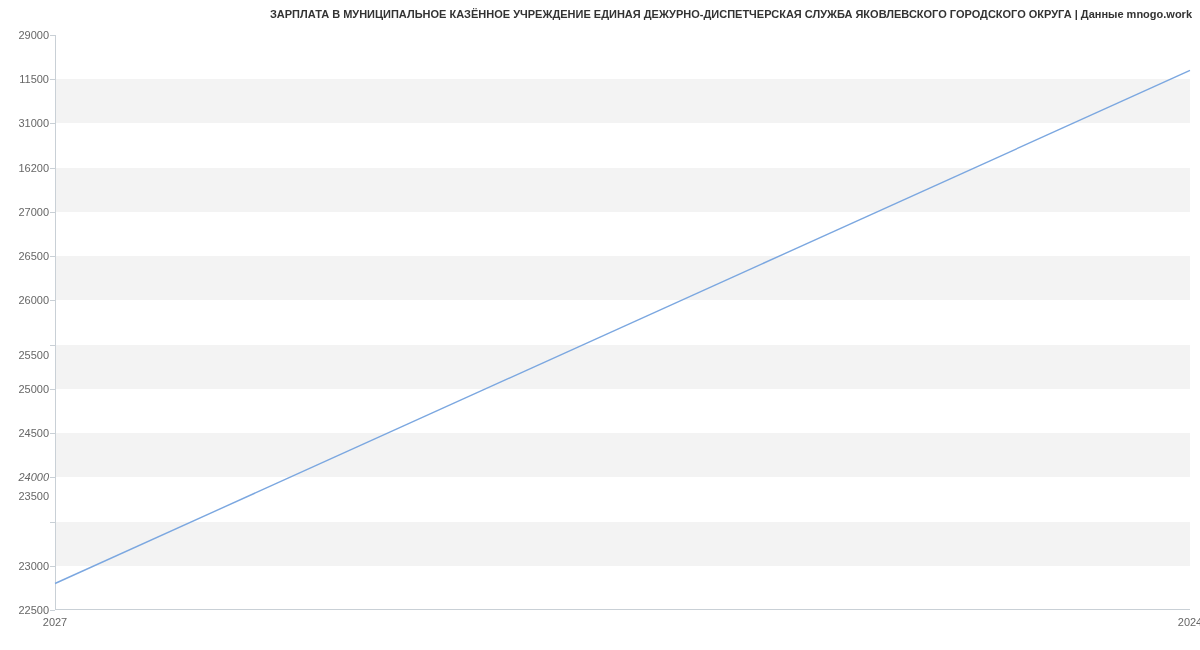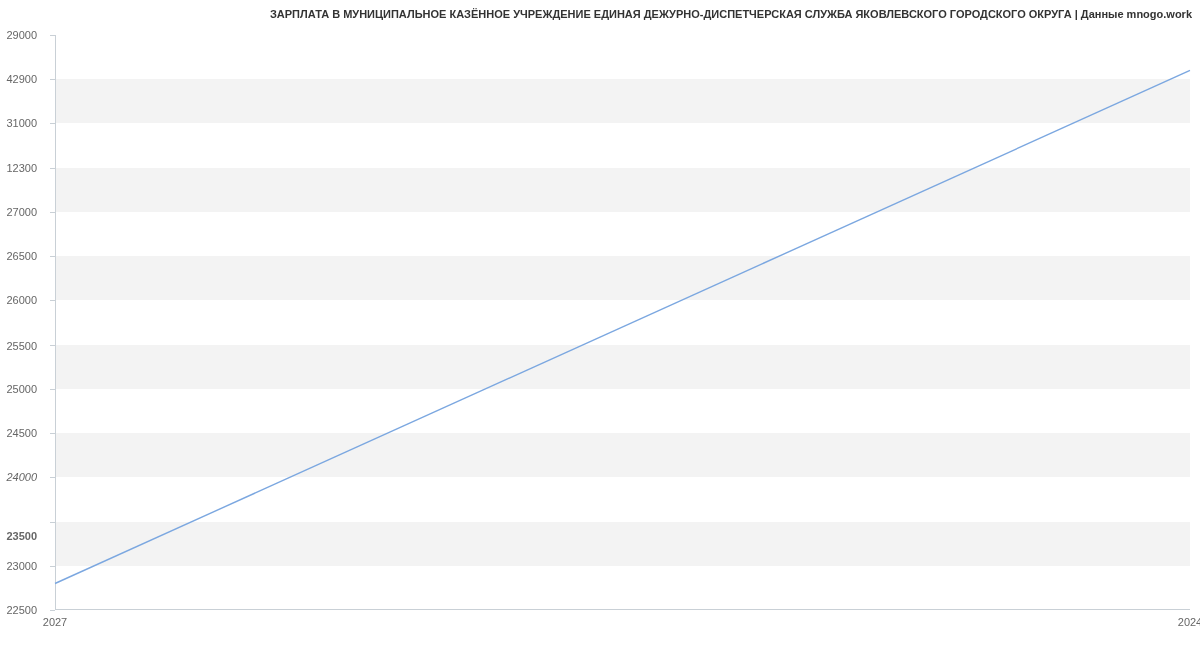--- a/index.html
+++ b/index.html
@@ -51,21 +51,21 @@
       position: absolute;
       left: 0;
       right: 0;
       bottom: 0;
       height: 1px;
       background: #c9d0d6;
     }
     .y-tick-label {
       position: absolute;
       right: 100%;
-      margin-right: 18px;
+      margin-right: 6px;
       transform: translateY(-50%);
       font-size: 11px;
       color: #666;
       white-space: nowrap;
     }
     .y-tick-mark {
       position: absolute;
       left: -5px;
       width: 5px;
       height: 1px;
@@ -110,38 +110,38 @@
   <div class="axis-line-y"></div>
   <div class="axis-line-x"></div>
   <svg class="line-svg" viewBox="0 0 1135 575" preserveAspectRatio="none">
     <polyline points="0.0,548.5 1135.0,35.4"></polyline>
   </svg>
 <div class="y-tick-mark" style="top: 575px;"></div>
     <div class="y-tick-label" style="top: 575px;">22500</div>
     <div class="y-tick-mark" style="top: 530.769px;"></div>
     <div class="y-tick-label" style="top: 530.769px; text-align: right;">23000</div>
     <div class="y-tick-mark" style="top: 486.538px;"></div>
-    <div class="y-tick-label" style="top: 501px; font-weight: bold;">23500</div>
+    <div class="y-tick-label" style="top: 461px;">23500</div>
     <div class="y-tick-mark" style="top: 442.308px;"></div>
     <div class="y-tick-label" style="top: 442.308px; font-style: italic;">24000</div>
     <div class="y-tick-mark" style="top: 398.077px;"></div>
     <div class="y-tick-label" style="top: 398.077px;">24500</div>
     <div class="y-tick-mark" style="top: 353.846px;"></div>
     <div class="y-tick-label" style="top: 353.846px;">25000</div>
     <div class="y-tick-mark" style="top: 309.615px;"></div>
-    <div class="y-tick-label" style="top: 311px; text-align: center;">25500</div>
+    <div class="y-tick-label" style="top: 320px; text-align: center;">25500</div>
     <div class="y-tick-mark" style="top: 265.385px;"></div>
     <div class="y-tick-label" style="top: 265.385px;">26000</div>
     <div class="y-tick-mark" style="top: 221.154px;"></div>
     <div class="y-tick-label" style="top: 221.154px;">26500</div>
     <div class="y-tick-mark" style="top: 176.923px;"></div>
     <div class="y-tick-label" style="top: 176.923px;">27000</div>
     <div class="y-tick-mark" style="top: 132.692px;"></div>
-    <div class="y-tick-label" style="top: 132.692px;">12300</div>
+    <div class="y-tick-label" style="top: 132.692px;">16200</div>
     <div class="y-tick-mark" style="top: 88.4615px;"></div>
     <div class="y-tick-label" style="top: 88.4615px;">31000</div>
     <div class="y-tick-mark" style="top: 44.2308px;"></div>
-    <div class="y-tick-label" style="top: 44.2308px;">42900</div>
+    <div class="y-tick-label" style="top: 44.2308px;">11500</div>
     <div class="y-tick-mark" style="top: 0px;"></div>
     <div class="y-tick-label" style="top: 0px;">29000</div>
     <div class="x-tick-label" style="left: 0px;">2027</div>
     <div class="x-tick-label" style="left: 1135px;">2024</div>
   </div>
 
 </body></html>

